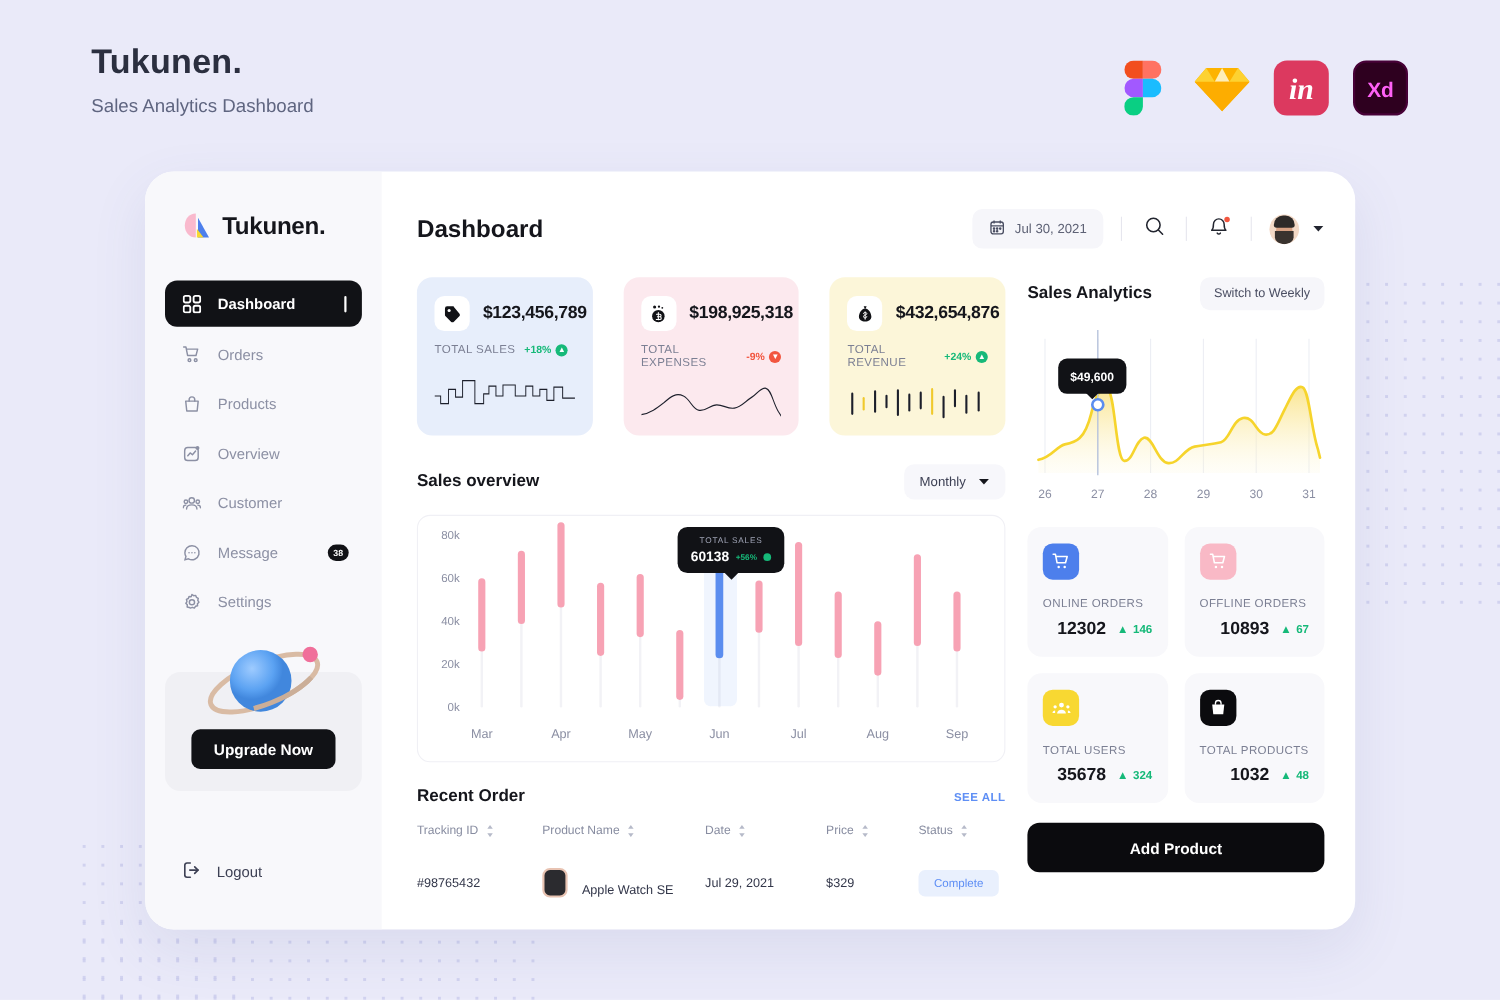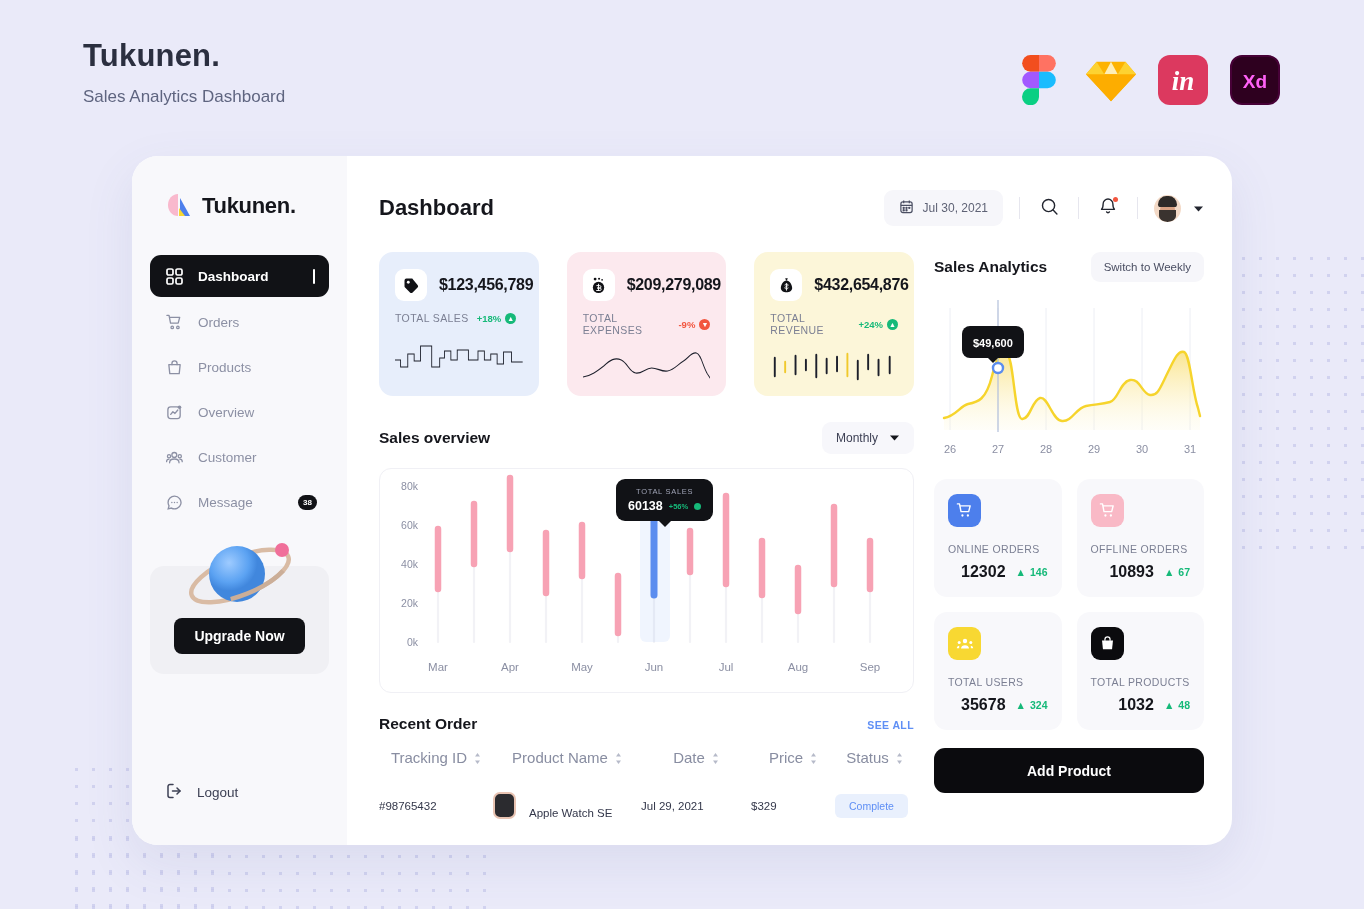--- a/index.html
+++ b/index.html
@@ -128,21 +128,21 @@
   .so-title { font-size: 15.5px; font-weight: 700; color: #15161c; }
   .sel-chip { display: flex; align-items: center; gap: 11px; background: #f7f7fb; border-radius: 9px; padding: 9px 14px; font-size: 12px; color: #3d4054; cursor: pointer; }
   .chart-box { border: 1px solid #f0f0f5; border-radius: 12px; height: 225px; position: relative; }
   .chart-box svg { display: block; }
 
   
   .ro-head { display: flex; align-items: baseline; justify-content: space-between; margin: 22px 0 0 0; }
   .ro-title { font-size: 15.5px; font-weight: 700; color: #15161c; }
   .see-all { font-size: 10.5px; font-weight: 700; color: #5f8ff5; letter-spacing: .4px; cursor: pointer; }
   table { width: 100%; border-collapse: collapse; margin-top: 16px; }
-  th { text-align: center; font-size: 15px; font-weight: 400; color: #888da1; padding-bottom: 14px; white-space: normal; }
+  th { text-align: left; font-size: 11px; font-weight: 400; color: #888da1; padding-bottom: 14px; white-space: normal; }
   .th-in { display: inline-flex; align-items: flex-start; gap: 7px; }
   .sortic { display: inline-block; margin-top: 1px; }
   td { font-size: 11.5px; color: #33374a; padding-top: 11px; }
   .prod-cell { display: flex; align-items: flex-end; gap: 13px; }
   .watch {
     width: 23px; height: 27px; border-radius: 7px; background: #2b2b2f;
     border: 2.5px solid #e8c3b2; position: relative; flex-shrink: 0;
   }
   .status-pill { display: inline-block; background: #e9f0fd; color: #5f8ff5; font-size: 10.5px; border-radius: 6px; padding: 6px 14px; }
 
@@ -290,20 +290,29 @@
             <path d="M9 2.2a6.8 6.8 0 00-6.8 6.8c0 1.3.4 2.5 1 3.5l-.9 3.3 3.4-.9A6.8 6.8 0 109 2.2z"></path>
             <circle cx="6.2" cy="9" r=".75" fill="currentColor" stroke="none"></circle>
               <circle cx="9" cy="9" r=".75" fill="currentColor" stroke="none"></circle>
               <circle cx="11.8" cy="9" r=".75" fill="currentColor" stroke="none"></circle>
           </svg>
         </span>
         <span>Message</span>
         <span class="badge-msg">38</span>
       </div>
 
+      <div class="nav-item">
+        <span class="ic">
+          <svg width="17" height="17" viewBox="0 0 18 18" fill="none" stroke="currentColor" stroke-width="1.4" stroke-linejoin="round">
+            <circle cx="9" cy="9" r="2.5"></circle>
+            <path d="M9 1.5l1.6 1.2 2-.3.7 1.9 1.8.9-.5 2 1.1 1.7-1.4 1.5.1 2-2 .5-1.1 1.7-1.9-.7-1.9.7L6.4 14l-2-.5.1-2L3.1 10l1.1-1.7-.5-2 1.8-.9.7-1.9 2 .3z"></path>
+          </svg>
+        </span>
+        <span>Settings</span>
+      </div>
     </div>
 
     <div class="promo">
       <svg class="planet" viewBox="0 0 116 98">
         <defs>
           <radialGradient id="pg" cx="36%" cy="30%">
             <stop offset="0%" stop-color="#9ecbff"></stop>
               <stop offset="70%" stop-color="#5ba2f2"></stop>
               <stop offset="100%" stop-color="#4187dd"></stop>
           </radialGradient>
@@ -413,21 +422,21 @@
             <div class="stat-top">
               <div class="stat-ico">
                 <svg width="17" height="17" viewBox="0 0 18 18" fill="#111216">
                   <circle cx="5.4" cy="2.2" r="1.5"></circle>
                     <circle cx="9.6" cy="1.9" r="1.1"></circle>
                     <circle cx="12.8" cy="3" r=".9"></circle>
                   <circle cx="9" cy="11" r="6"></circle>
                   <path d="M9 7.6v6.8M7.2 9.1h3.1a1.3 1.3 0 010 2.6H7.6h2.9a1.3 1.3 0 010 2.6H7" stroke="#fff" stroke-width="1" fill="none" stroke-linecap="round"></path>
                 </svg>
               </div>
-              <div class="stat-val">$209,279,089</div>
+              <div class="stat-val">$198,925,318</div>
             </div>
             <div class="stat-lbl-row">
               <span class="stat-lbl">TOTAL EXPENSES</span>
               <span class="stat-delta down">
                 <span>-9%</span>
                 <span class="delta-dot" style="background:#f2563f;">▼</span>
               </span>
             </div>
             <div class="stat-spark">
               <svg viewBox="0 0 160 38" preserveAspectRatio="none">

